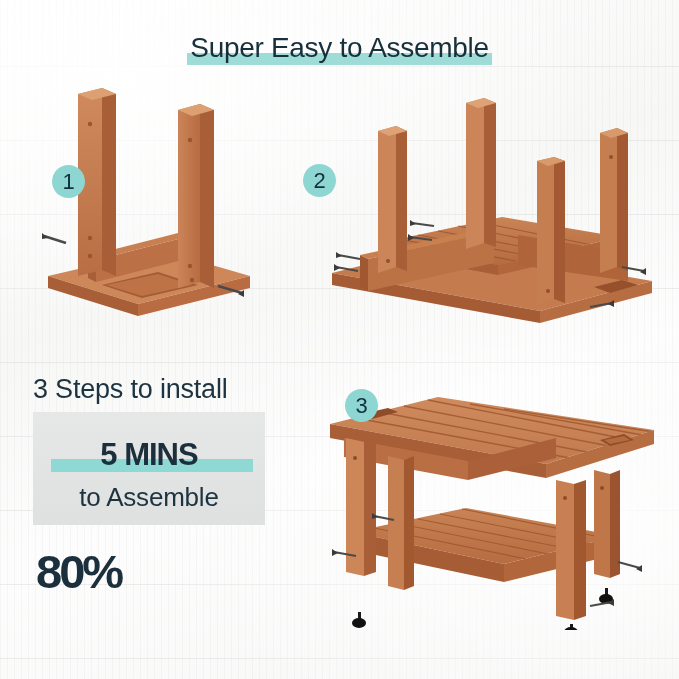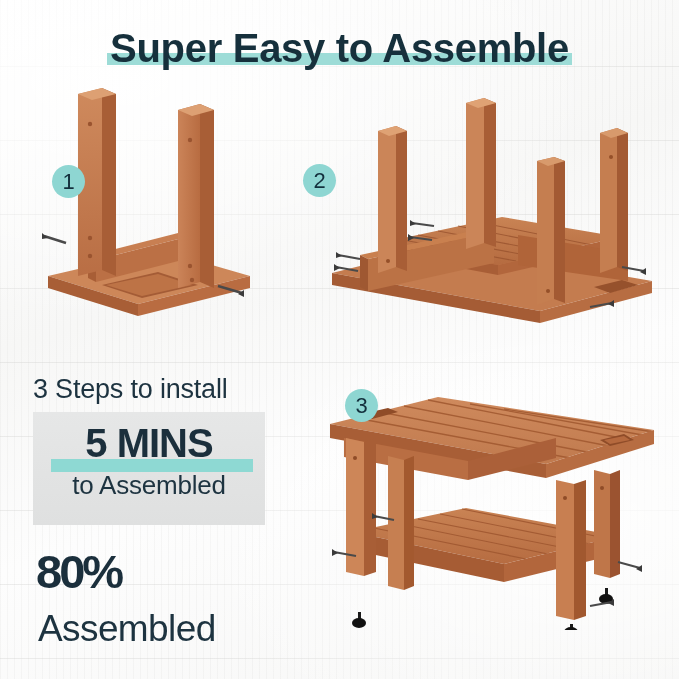--- a/index.html
+++ b/index.html
@@ -37,21 +37,21 @@
     position:absolute;left:0;top:28px;width:679px;
     text-align:center;
   }
   .title-inner{position:relative;display:inline-block;}
   .title-hl{
     position:absolute;left:-3px;right:-3px;bottom:3px;height:12px;
     background:#9ddcd7;z-index:0;
   }
   #page-title{
     position:relative;z-index:1;
-    font-size:40px;font-weight:bold;color:#16303c;
+    font-size:28px;font-weight:normal;color:#16303c;
     letter-spacing:-0.3px;line-height:40px;
     white-space:nowrap;
   }
 
   
   .badge{
     position:absolute;width:33px;height:33px;border-radius:50%;
     background:#8ed6d2;
     display:flex;align-items:center;justify-content:center;
     font-size:22px;color:#13303d;font-weight:500;
@@ -77,22 +77,22 @@
     position:absolute;left:33px;top:412px;width:232px;height:113px;
     background:linear-gradient(180deg,#e6e7e7 0%,#e2e3e3 55%,#dfe0e0 100%);
   }
   .mins-row{position:relative;text-align:center;}
   #mins-hl{
     position:absolute;left:18px;right:12px;top:47px;height:13px;
     background:#8ed9d3;
   }
   #mins-value{
     position:relative;z-index:2;
-    display:block;padding-top:6px;
-    font-size:40px;font-weight:bold;color:#1b2f3c;
+    display:block;padding-top:18px;
+    font-size:31px;font-weight:bold;color:#1b2f3c;
     letter-spacing:-1px;line-height:50px;
   }
   #mins-sub{
     position:relative;z-index:2;display:block;
     margin-top:2px;
     font-size:26px;font-weight:400;color:#1d3340;
     letter-spacing:-0.2px;line-height:30px;
   }
   #pct-value{
     position:absolute;left:36px;top:536px;
@@ -351,19 +351,18 @@
   <div class="badge" id="badge-1">1</div>
   <div class="badge" id="badge-2">2</div>
   <div class="badge" id="badge-3">3</div>
 
   <div id="steps-line">3 Steps to install</div>
 
   <div id="mins-panel">
     <div class="mins-row">
       <div id="mins-hl"></div>
       <span id="mins-value">5 MINS</span>
-      <span id="mins-sub">to Assembled</span>
+      <span id="mins-sub">to Assemble</span>
     </div>
   </div>
 
   <div id="pct-value">80%</div>
-  <div id="pct-sub">Assembled</div>
 </div>
 
 </body></html>

